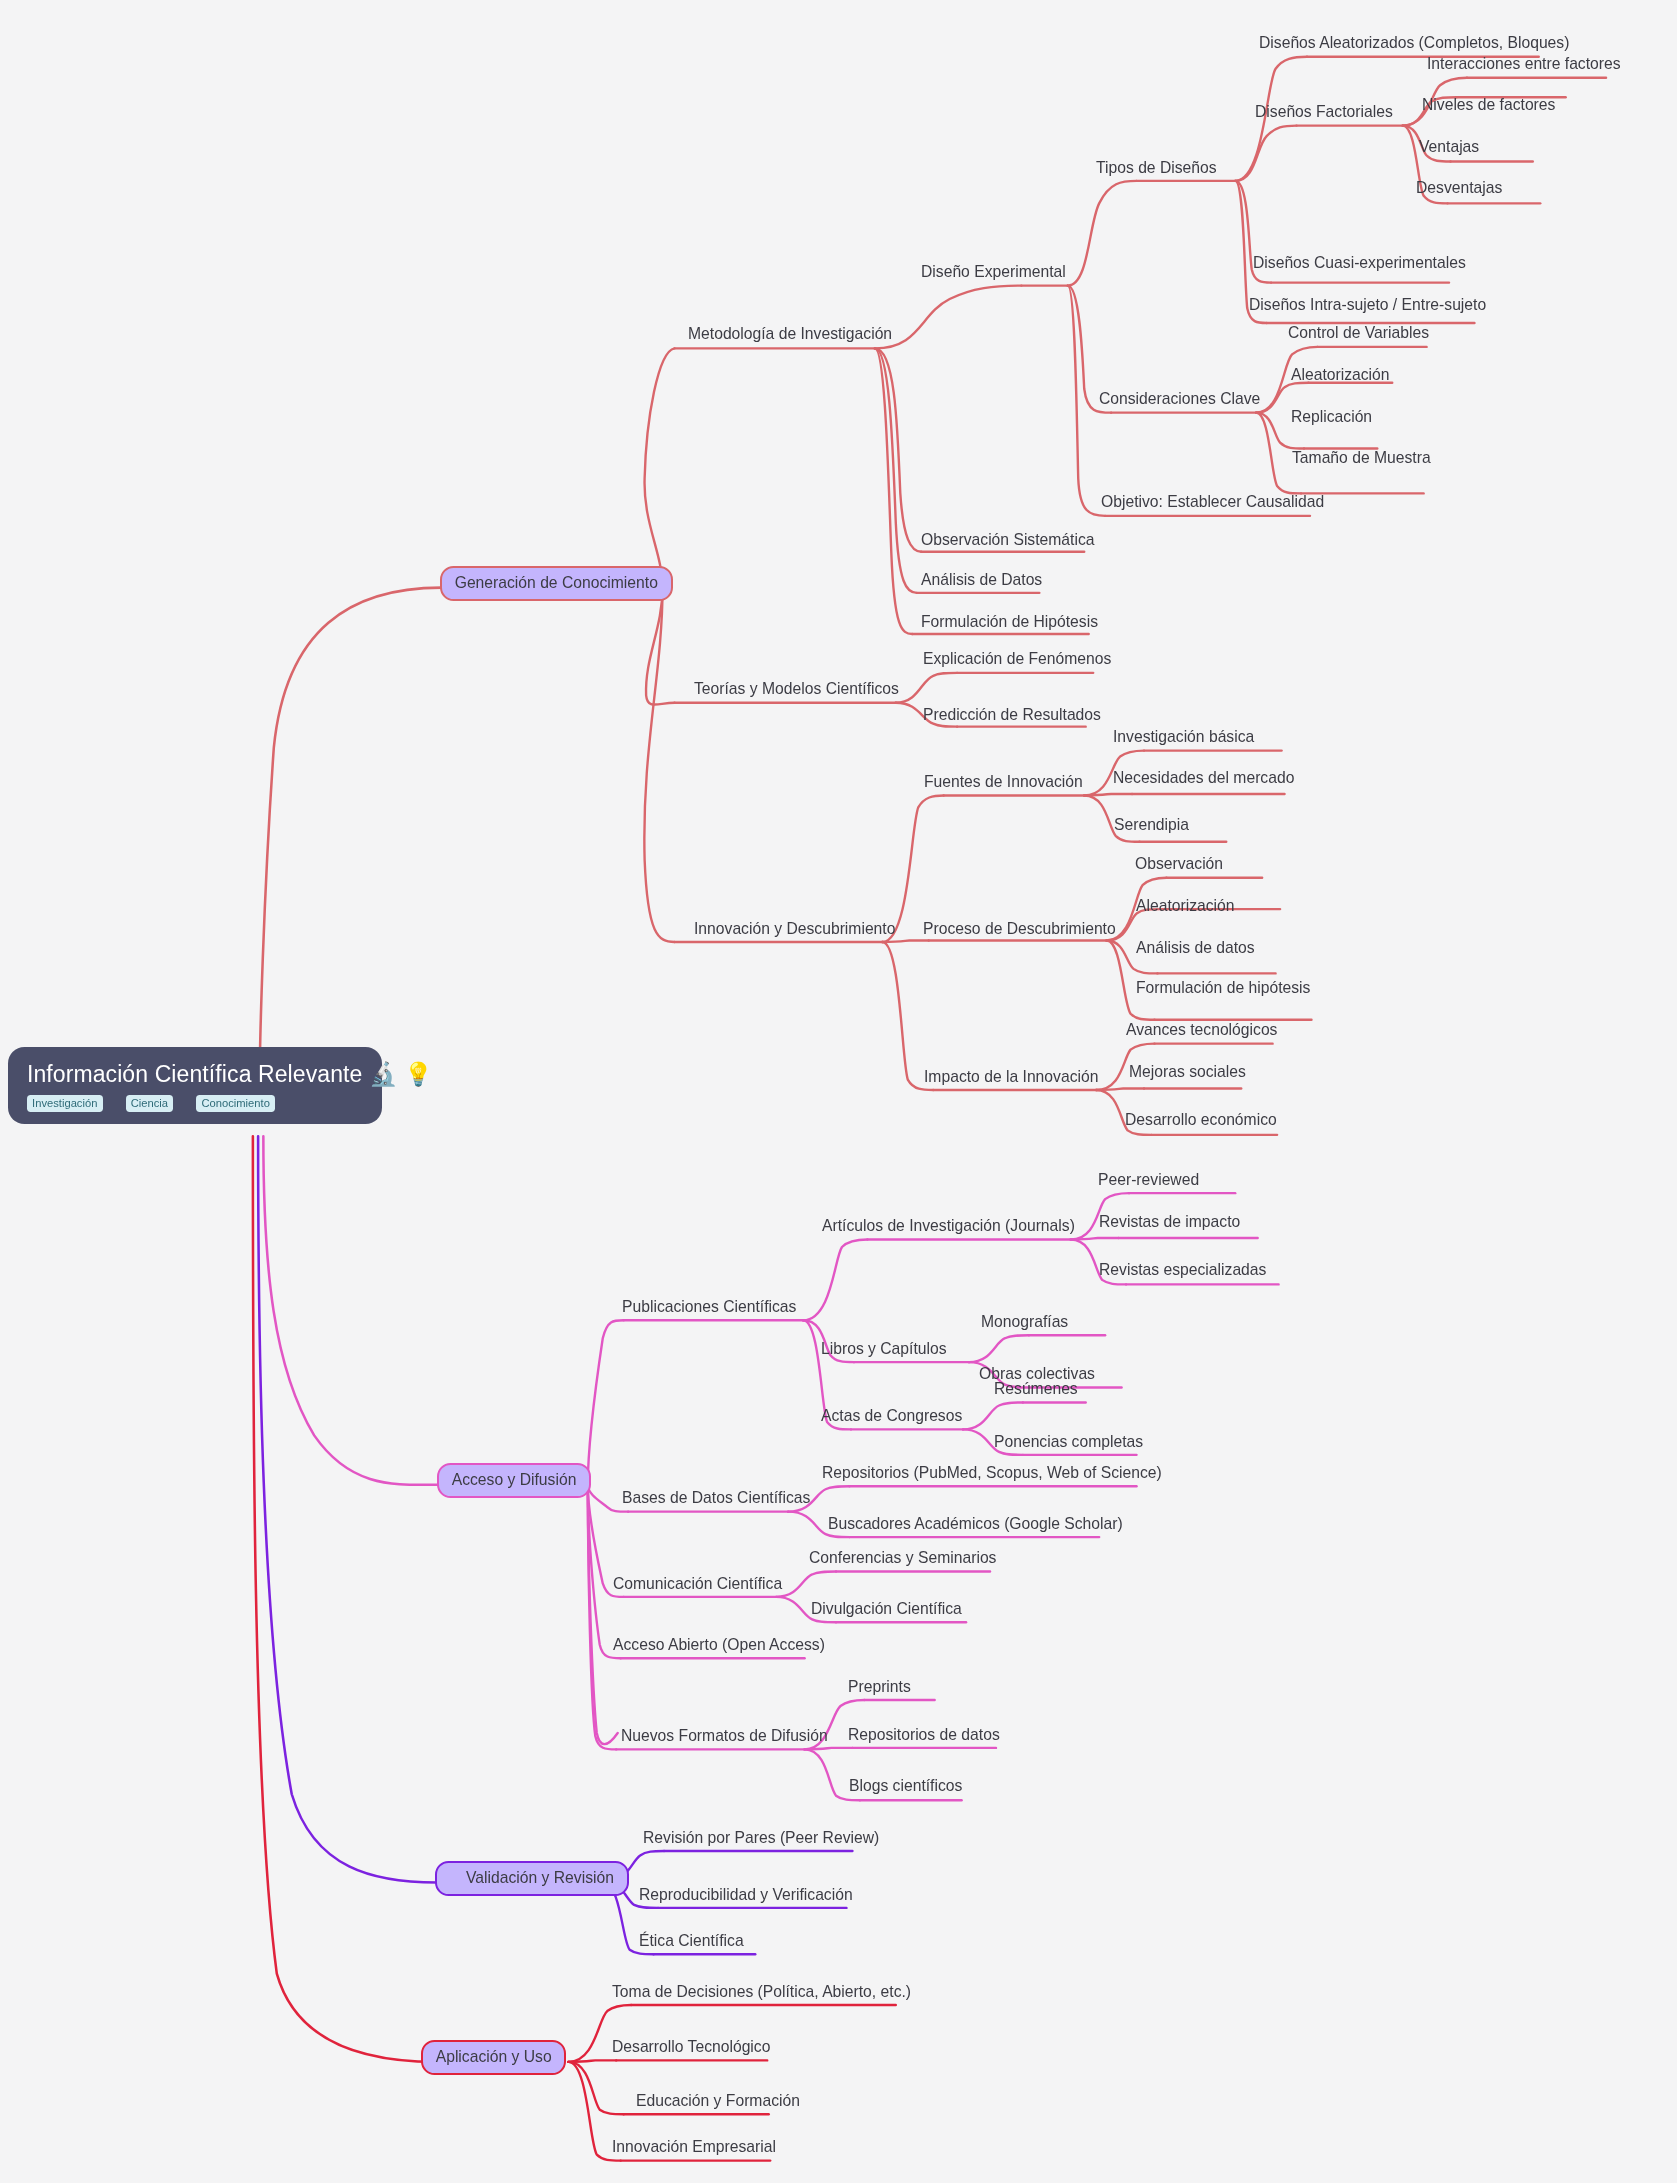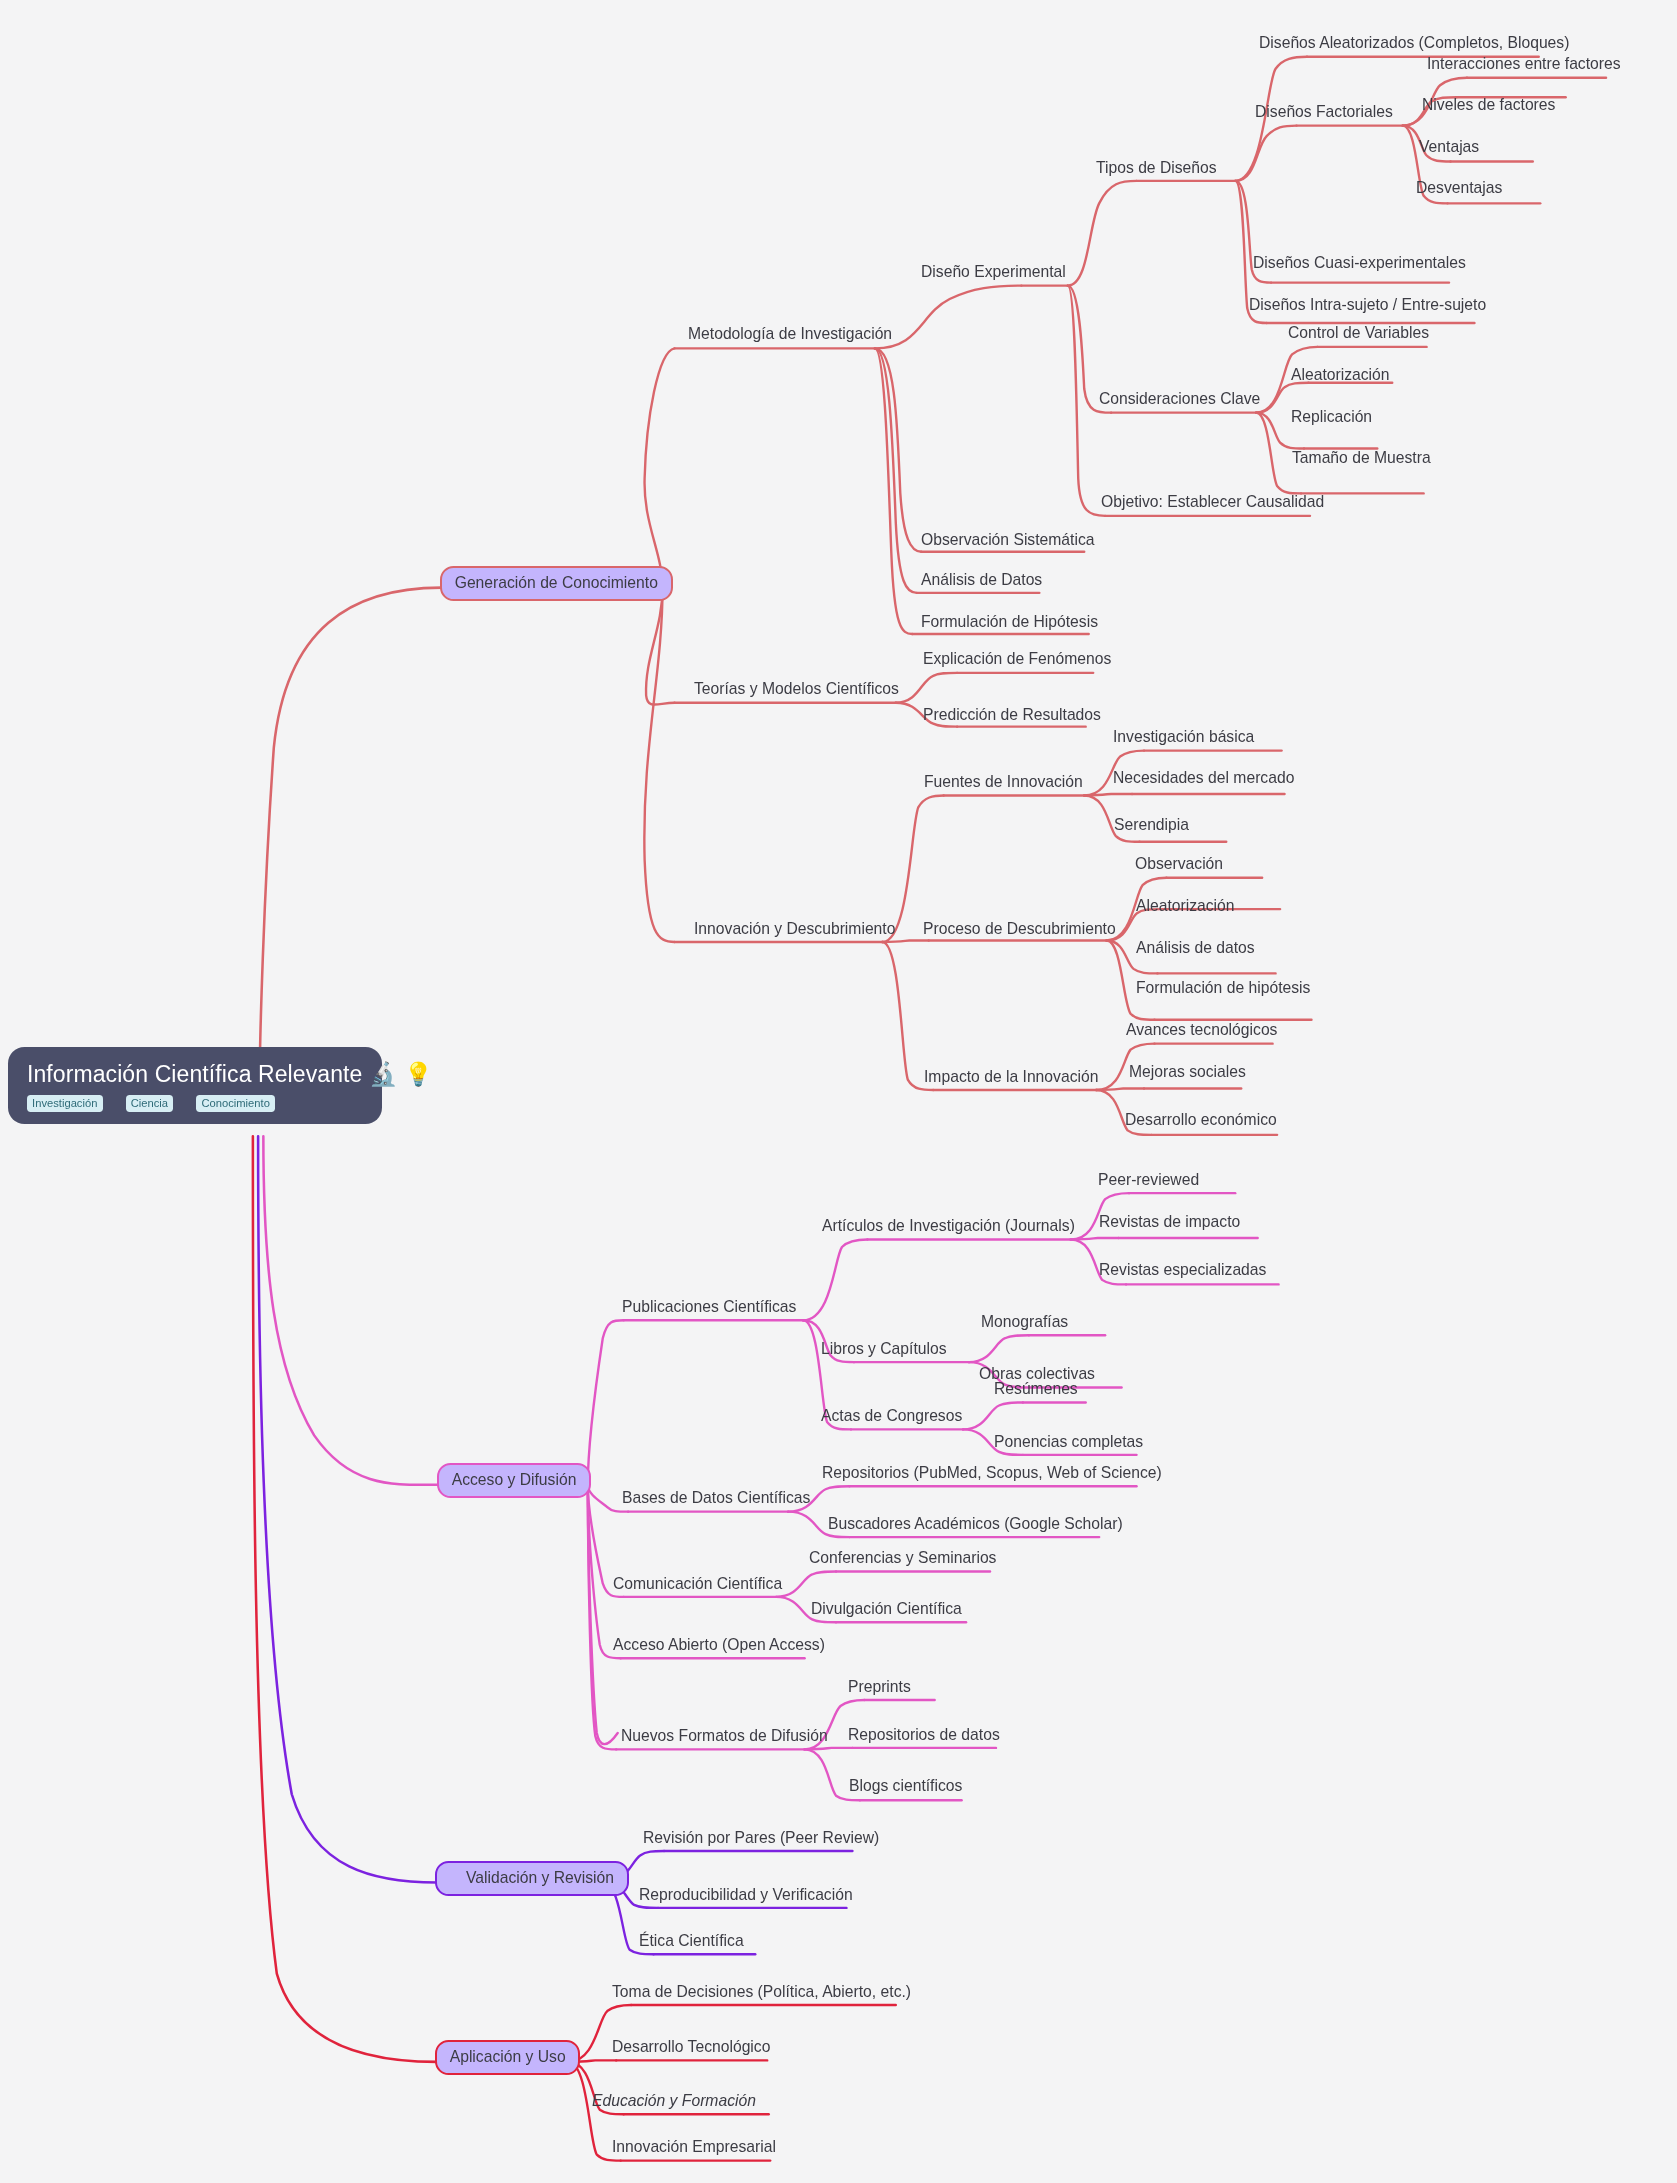--- a/index.html
+++ b/index.html
@@ -249,21 +249,21 @@
       <span class="root-tag">Conocimiento</span>
     </div>
   </div>
 
   <div class="pill" style="left:440px;top:566px;border-color:#d9666b;">Generación de Conocimiento</div>
 
   <div class="pill" style="left:437px;top:1463px;border-color:#e256c4;">Acceso y Difusión</div>
 
   <div class="pill" style="left:435px;top:1861px;border-color:#7c22e0;padding-left:29px;">Validación y Revisión</div>
 
-  <div class="pill" style="left:435px;top:2040px;border-color:#e0233c;text-align:right;">Aplicación y Uso</div>
+  <div class="pill" style="left:421px;top:2040px;border-color:#e0233c;text-align:right;">Aplicación y Uso</div>
 
   <div class="lbl" style="left:688px;top:325px;">Metodología de Investigación</div>
   <div class="lbl" style="left:921px;top:263px;">Diseño Experimental</div>
 
   <div class="lbl" style="left:1096px;top:159px;">Tipos de Diseños</div>
   <div class="lbl" style="left:1259px;top:34px;">Diseños Aleatorizados (Completos, Bloques)</div>
 
   <div class="lbl" style="left:1255px;top:103px;">Diseños Factoriales</div>
   <div class="lbl" style="left:1427px;top:55px;">Interacciones entre factores</div>
   <div class="lbl" style="left:1422px;top:96px;">Niveles de factores</div>
@@ -336,17 +336,17 @@
   <div class="lbl" style="left:848px;top:1678px;">Preprints</div>
   <div class="lbl" style="left:848px;top:1726px;">Repositorios de datos</div>
   <div class="lbl" style="left:849px;top:1777px;">Blogs científicos</div>
 
   <div class="lbl" style="left:643px;top:1829px;">Revisión por Pares (Peer Review)</div>
   <div class="lbl" style="left:639px;top:1886px;">Reproducibilidad y Verificación</div>
   <div class="lbl" style="left:639px;top:1932px;">Ética Científica</div>
 
   <div class="lbl" style="left:612px;top:1983px;">Toma de Decisiones (Política, Abierto, etc.)</div>
   <div class="lbl" style="left:612px;top:2038px;">Desarrollo Tecnológico</div>
-  <div class="lbl" style="left:592px;top:2092px;font-style:italic;">Educación y Formación</div>
+  <div class="lbl" style="left:636px;top:2092px;">Educación y Formación</div>
   <div class="lbl" style="left:612px;top:2138px;">Innovación Empresarial</div>
 
 </div>
 
 
 </body></html>

